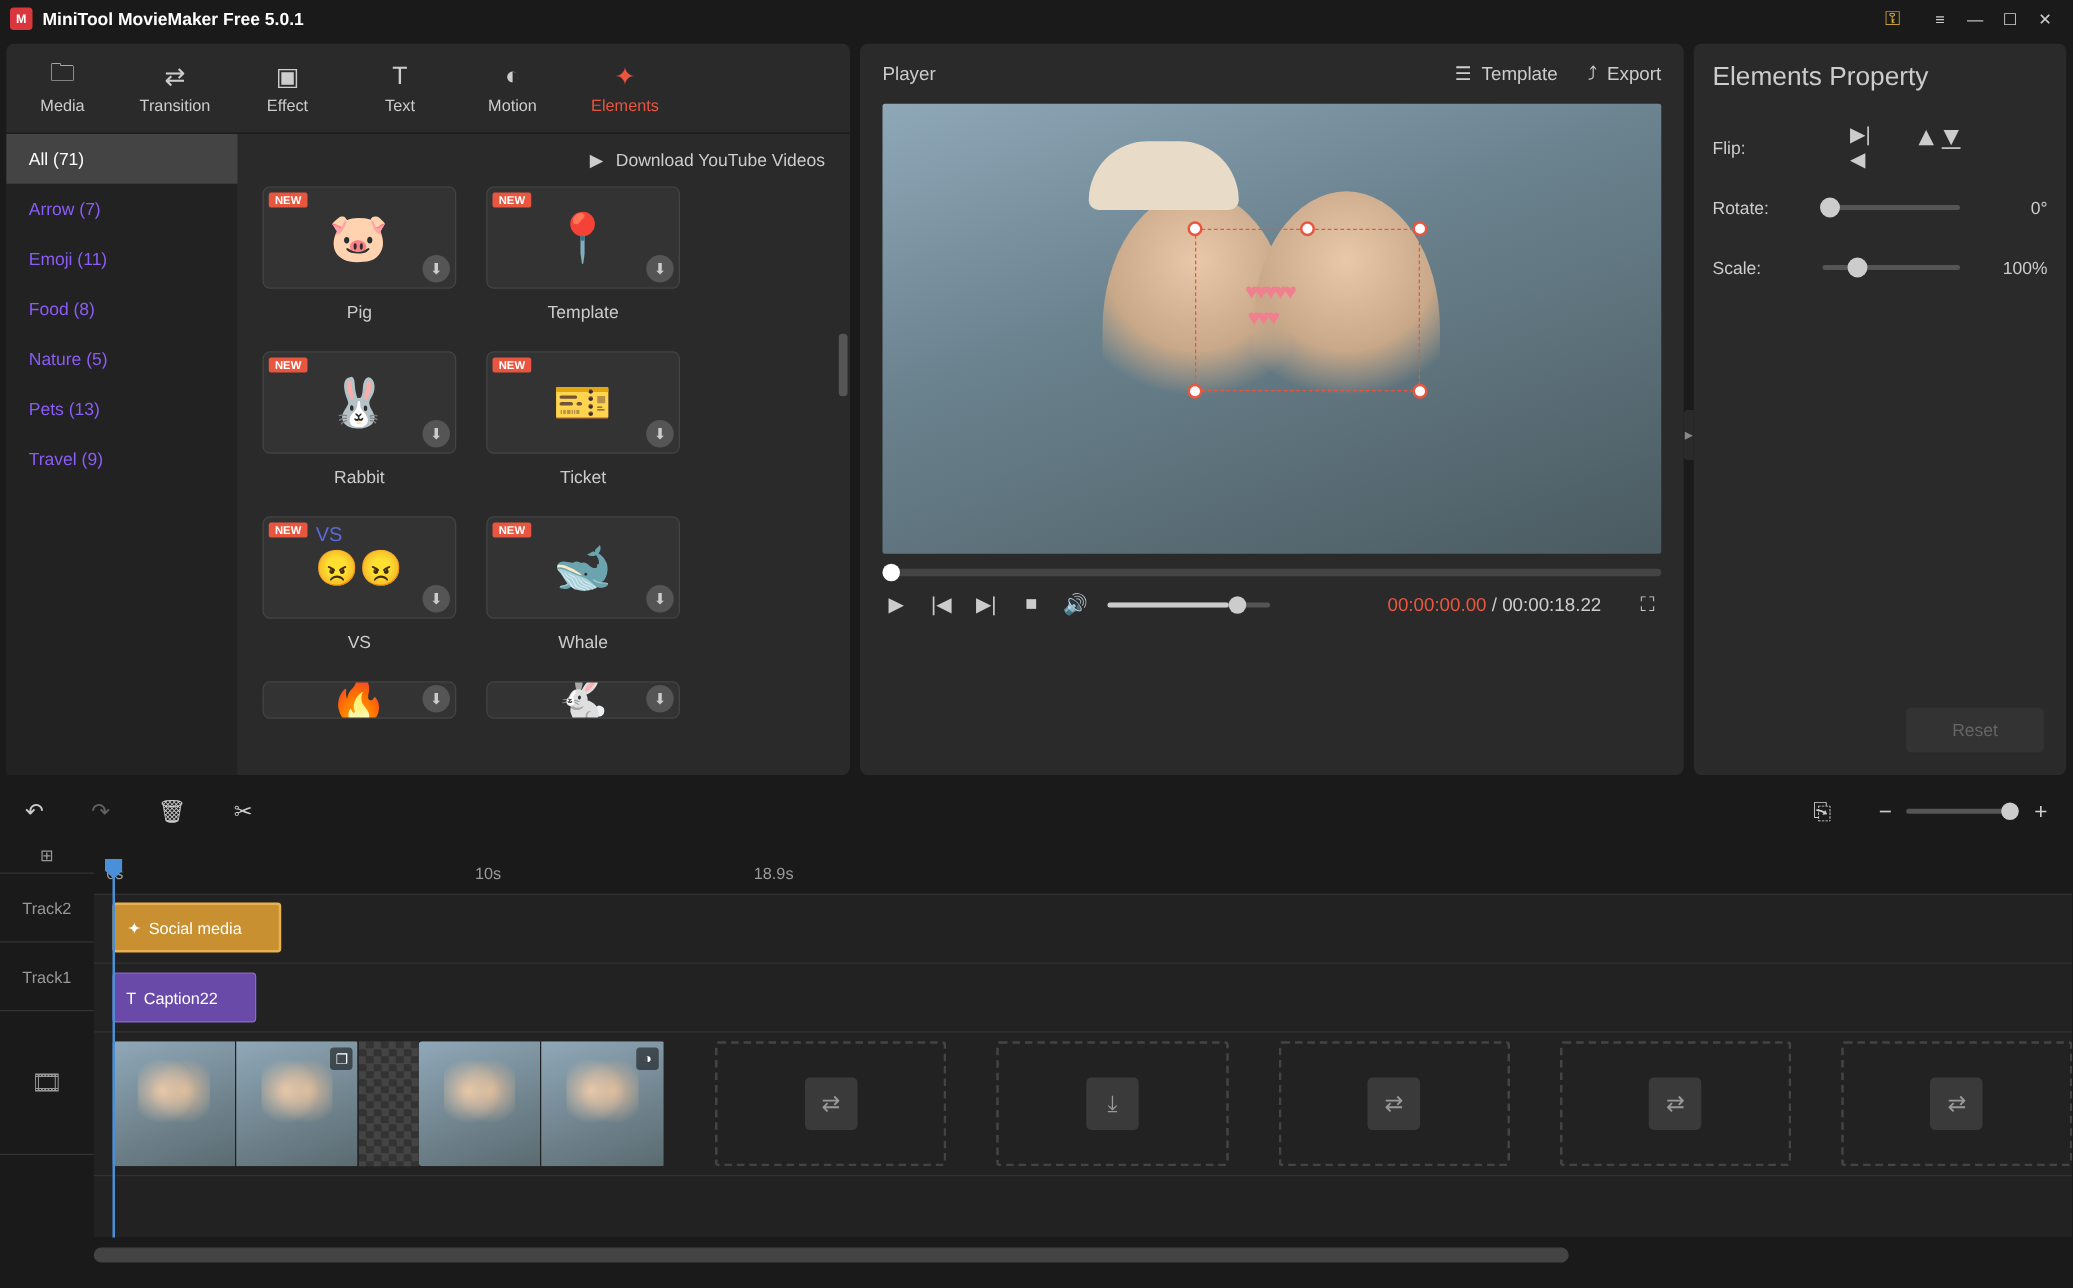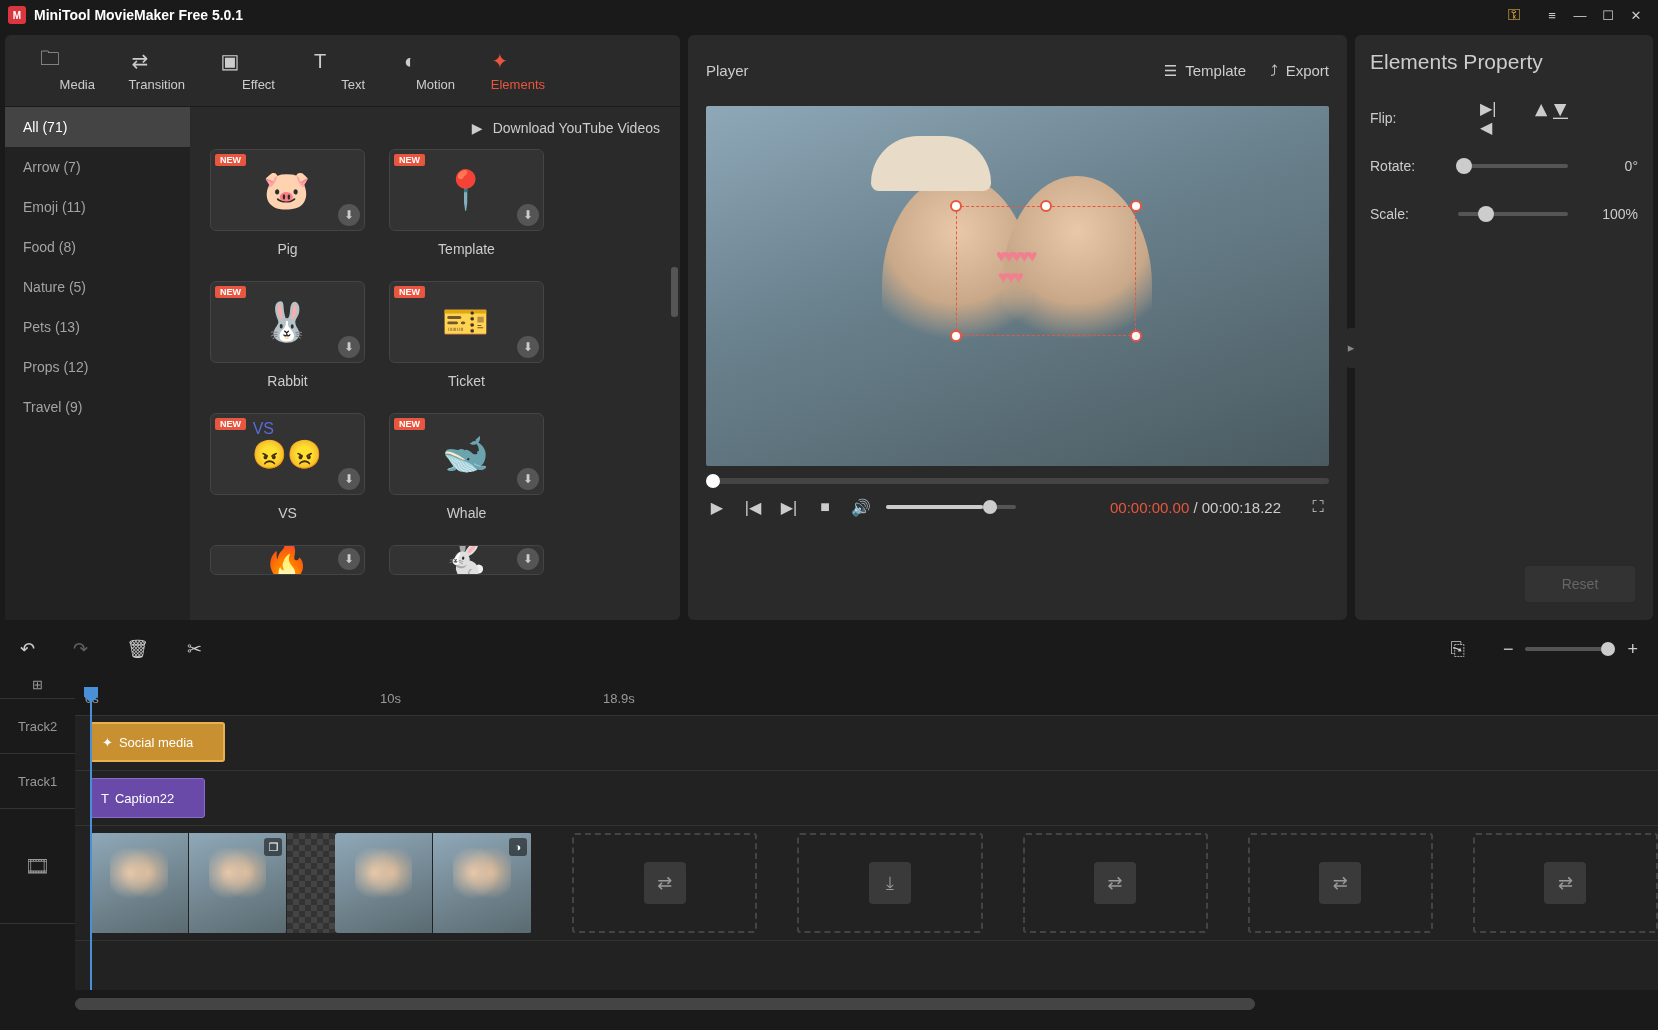--- a/index.html
+++ b/index.html
@@ -16,40 +16,40 @@
 
 .main { display:flex; height:590px; }
 .panel-left { width:676px; background:#2a2a2a; border-radius:6px; margin:5px 0 0 5px; display:flex; flex-direction:column; }
 .panel-center { width:660px; background:#2a2a2a; border-radius:6px; margin:5px 0 0 8px; display:flex; flex-direction:column; }
 .panel-right { flex:1; background:#2a2a2a; border-radius:6px; margin:5px 5px 0 8px; padding:15px; position:relative; }
 
 
 .toolbar { display:flex; padding:8px 0; border-bottom:1px solid #1a1a1a; }
 .tool-tab { flex:0 0 auto; width:90px; text-align:center; cursor:pointer; padding:6px 0; }
 .tool-tab .ico { font-size:20px; height:24px; display:flex; align-items:center; justify-content:center; color:#ccc; }
-.tool-tab .lbl { font-size:13px; color:#ccc; margin-top:4px;text-align:right; }
+.tool-tab .lbl { font-size:13px; color:#ccc; margin-top:4px; }
 .tool-tab.active .ico, .tool-tab.active .lbl { color:#e8563f; }
 
 
 .left-body { display:flex; flex:1; overflow:hidden; }
 .cat-list { width:185px; background:#222; }
-.cat-item { padding:12px 18px; cursor:pointer; color:#a3a3a3; font-size:14px; }
+.cat-item { padding:12px 18px; cursor:pointer; color:#8b5cf6; font-size:14px; }
 .cat-item.active { background:#444; color:#fff; }
 .elem-area { flex:1; display:flex; flex-direction:column; }
 .dl-bar { height:42px; display:flex; align-items:center; justify-content:flex-end; padding:0 20px; color:#ccc; font-size:14px; gap:10px; }
 .elem-grid { flex:1; overflow-y:auto; padding:0 8px 10px 20px; display:flex; flex-wrap:wrap; gap:24px 24px; align-content:flex-start; position:relative; }
 .elem-card { width:155px; }
 .thumb { height:82px; background:#333; border-radius:6px; border:1px solid #444; position:relative; display:flex; align-items:center; justify-content:center; font-size:38px; }
 .new-badge { position:absolute; top:4px; left:4px; background:#e8563f; color:#fff; font-size:9px; font-weight:bold; padding:1px 5px; border-radius:2px; }
 .dl-icon { position:absolute; bottom:4px; right:4px; width:22px; height:22px; background:#555; border-radius:50%; display:flex; align-items:center; justify-content:center; color:#ccc; font-size:12px; }
 .elem-name { text-align:center; margin-top:10px; color:#ccc; font-size:14px; }
 .scrollbar-right { position:absolute; right:2px; top:160px; width:7px; height:50px; background:#555; border-radius:3px; }
 
 
-.player-head { height:71px; display:flex; align-items:center; padding:0 18px; }
+.player-head { height:48px; display:flex; align-items:center; padding:0 18px; }
 .player-head .title { color:#ccc; font-size:15px; }
 .player-head .spacer { flex:1; }
 .ph-btn { display:flex; align-items:center; gap:8px; color:#ccc; font-size:15px; margin-left:24px; cursor:pointer; }
 .preview { margin:0 18px; height:360px; background:linear-gradient(160deg,#8fa8b8 0%,#6b838f 40%,#4a5a60 100%); border-radius:2px; position:relative; overflow:hidden; }
 .preview .people { position:absolute; inset:0; display:flex; align-items:center; justify-content:center; }
 .person { width:150px; height:220px; background:radial-gradient(circle at 50% 25%,#e8c8a8 0%,#c8a888 40%,transparent 60%); border-radius:50% 50% 30% 30%; margin:0 -15px; }
 .hat { position:absolute; top:30px; left:165px; width:120px; height:55px; background:#e8dcc8; border-radius:60px 60px 10px 10px; }
 .sel-box { position:absolute; top:100px; left:250px; width:180px; height:130px; border:1px dashed #e8563f; }
 .sel-handle { position:absolute; width:12px; height:12px; background:#fff; border:2px solid #e8563f; border-radius:50%; }
 .sel-box .h1{top:-7px;left:-7px}.sel-box .h2{top:-7px;right:-7px}.sel-box .h3{bottom:-7px;left:-7px}.sel-box .h4{bottom:-7px;right:-7px}.sel-box .h5{top:-7px;left:50%;margin-left:-6px}
@@ -154,21 +154,20 @@
       </div>
     </div>
     <div class="left-body">
       <div class="cat-list">
         <div class="cat-item active">All (71)</div>
         <div class="cat-item">Arrow (7)</div>
         <div class="cat-item">Emoji (11)</div>
         <div class="cat-item">Food (8)</div>
         <div class="cat-item">Nature (5)</div>
         <div class="cat-item">Pets (13)</div>
-        <div class="cat-item">Props (12)</div>
         <div class="cat-item">Travel (9)</div>
       </div>
       <div class="elem-area" style="position:relative">
         <div class="dl-bar">
           <span>▶</span>
           <span>Download YouTube Videos</span>
         </div>
         <div class="elem-grid" id="elem-grid">
             <div class="elem-card">
               <div class="thumb" style="">

